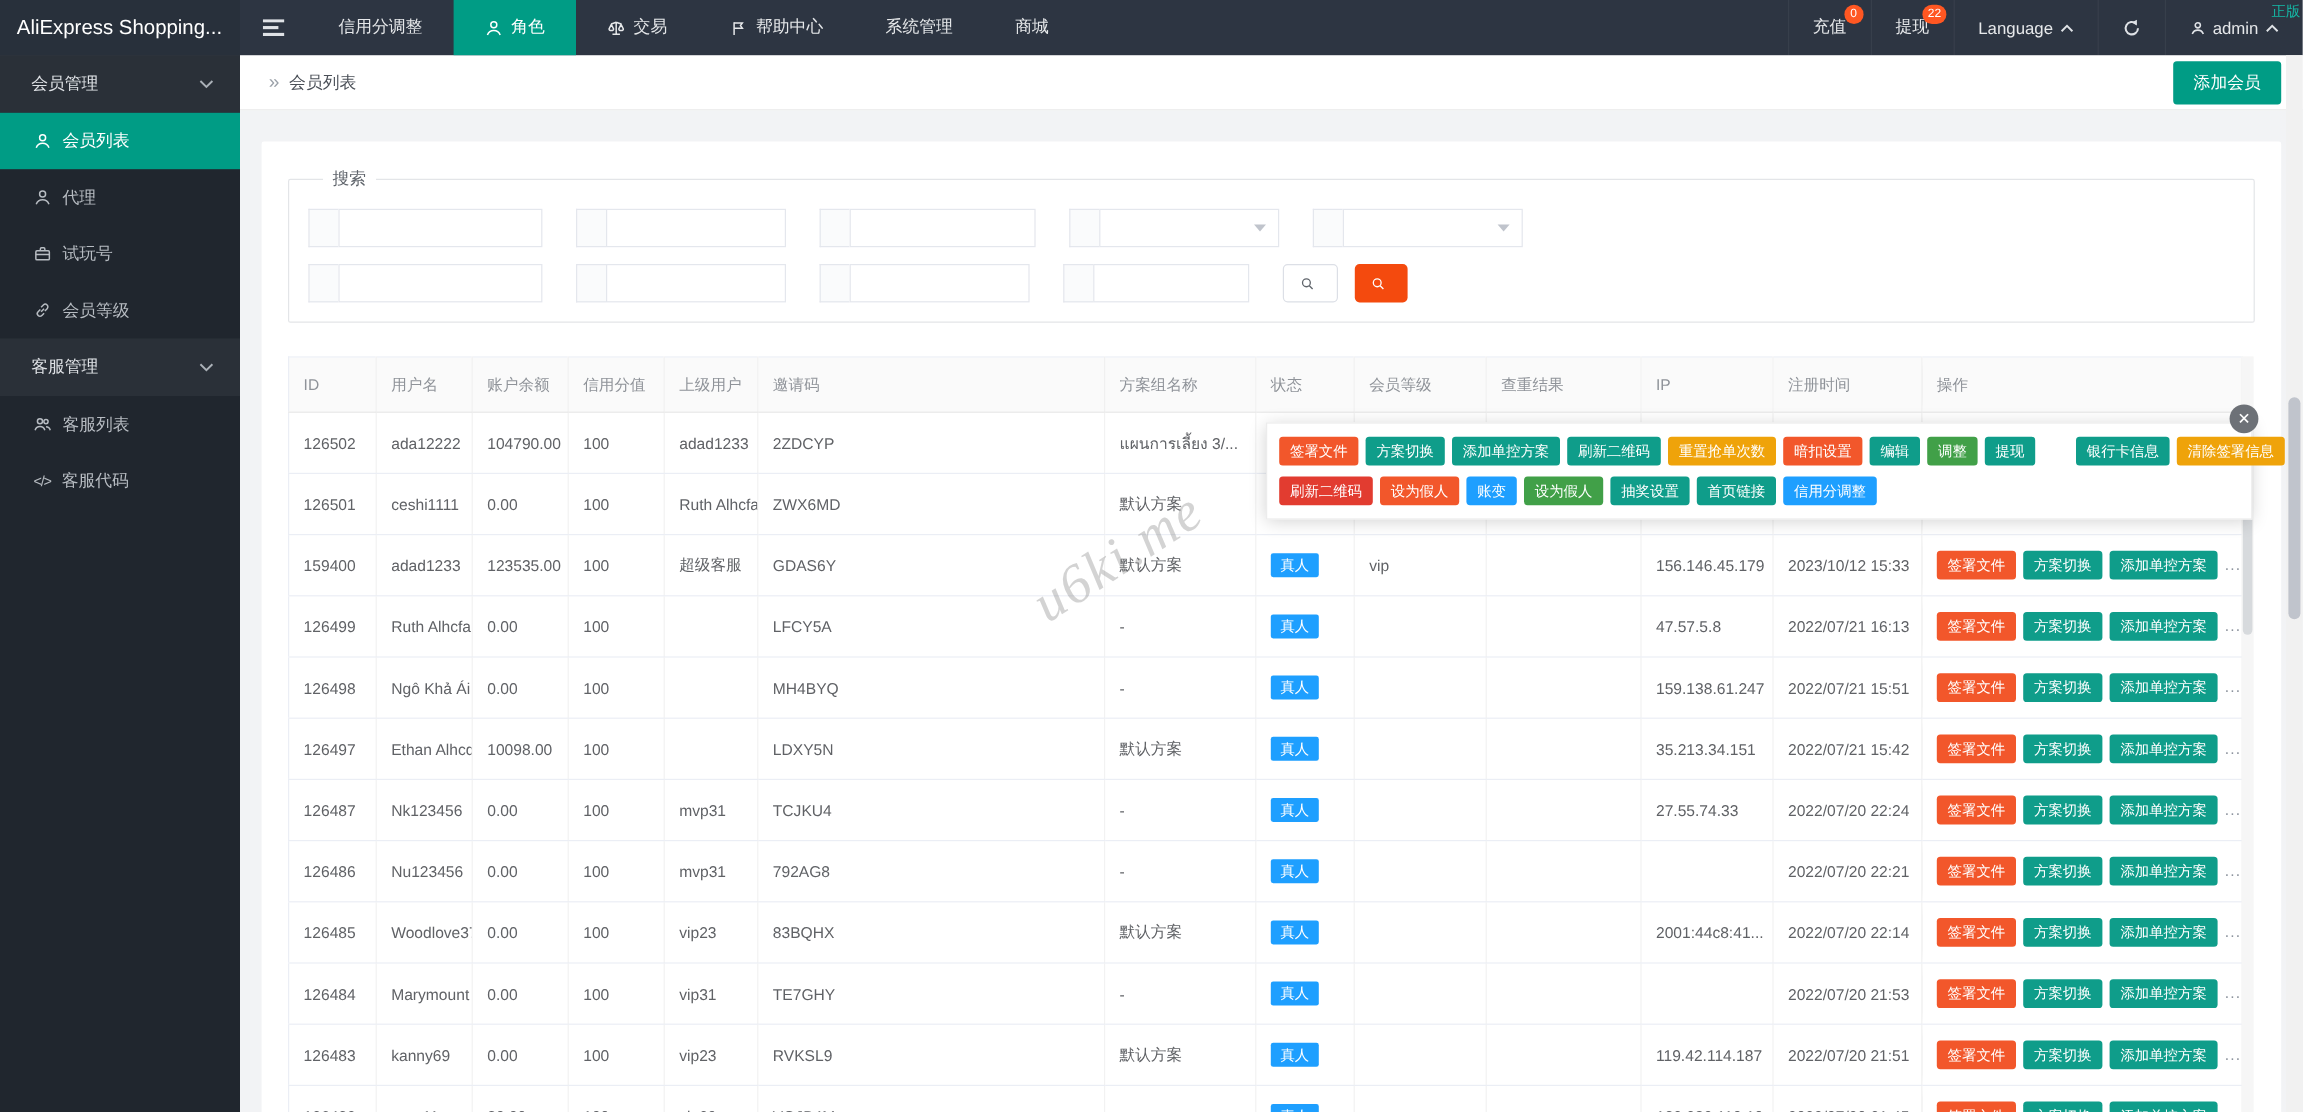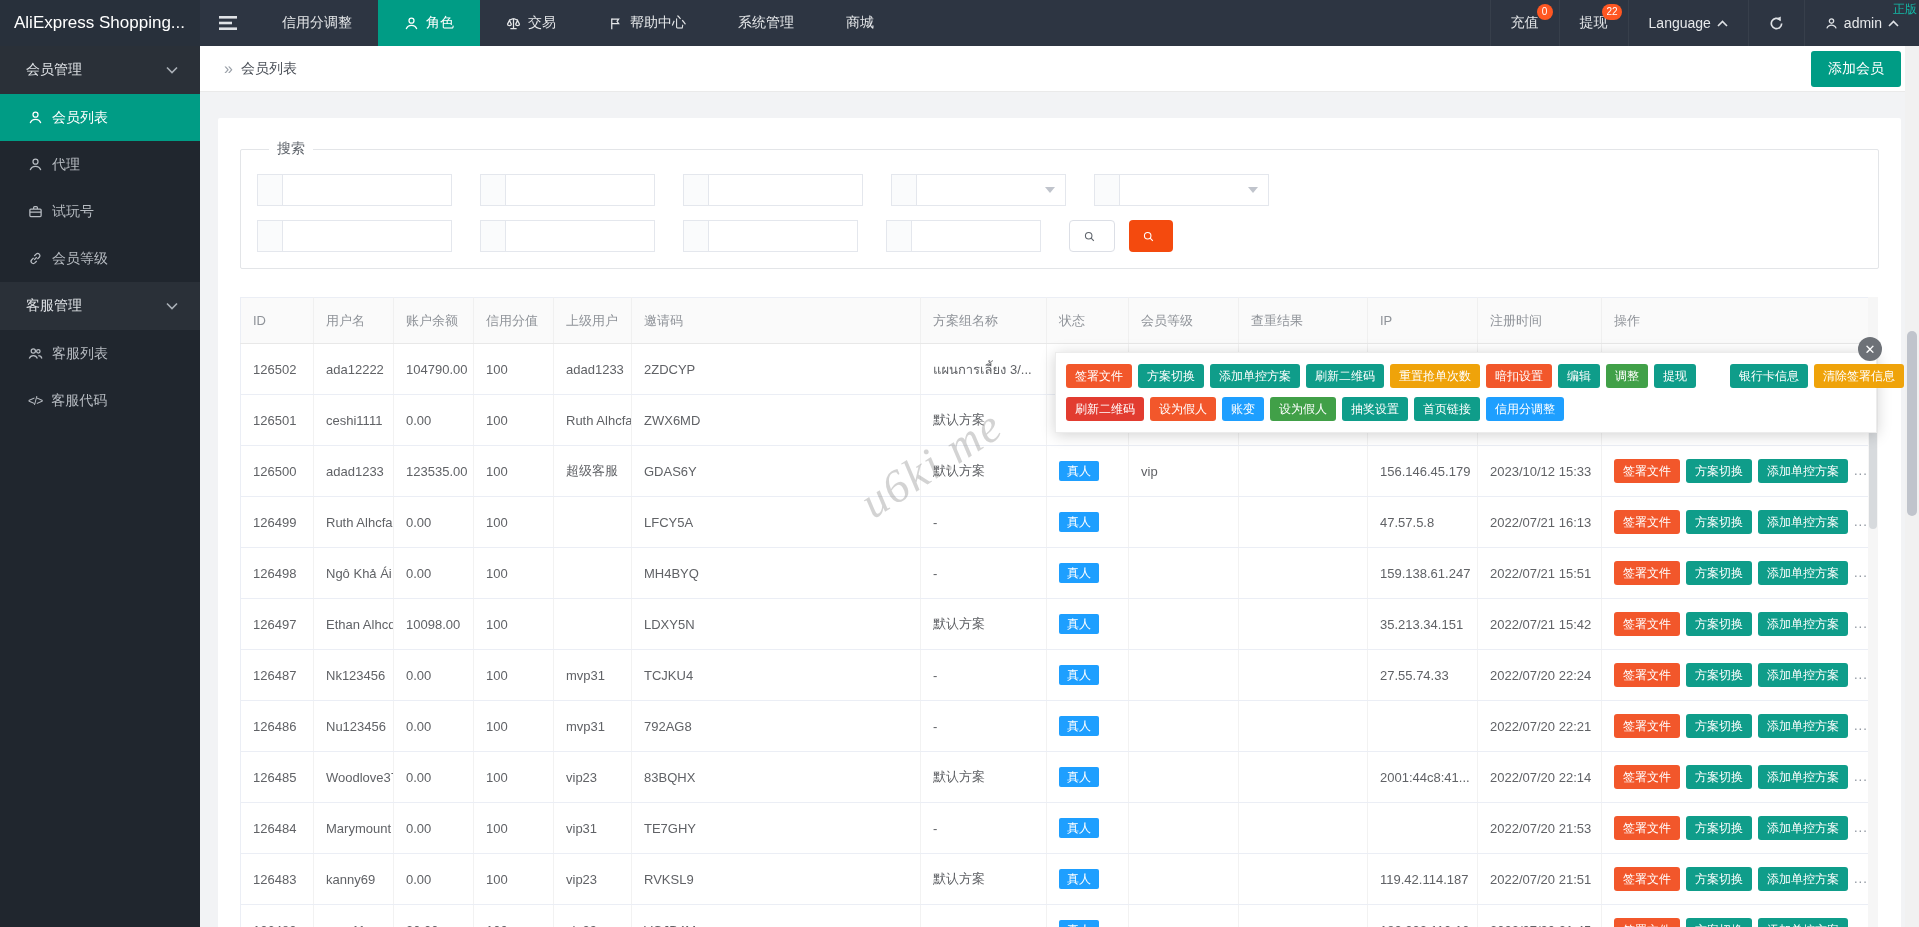--- a/index.html
+++ b/index.html
@@ -353,21 +353,21 @@
                     <td>ZWX6MD</td>
                     <td>默认方案</td>
                     <td><span class="tag-real">真人</span></td>
                     <td></td>
                     <td></td>
                     <td>104.234.20.54</td>
                     <td>2023/10/12 15:33</td>
                     <td class="op-cell"><button class="abtn" style="background: rgb(242, 87, 43);">签署文件</button><button class="abtn" style="background: rgb(15, 157, 138);">方案切换</button><button class="abtn" style="background: rgb(15, 157, 138);">添加单控方案</button><span class="more-dots">...</span></td>
                   </tr>
                   <tr>
-                    <td>126500</td>
+                    <td>159400</td>
                     <td>adad1233</td>
                     <td>123535.00</td>
                     <td>100</td>
                     <td>超级客服</td>
                     <td>GDAS6Y</td>
                     <td>默认方案</td>
                     <td><span class="tag-real">真人</span></td>
                     <td>vip</td>
                     <td></td>
                     <td>156.146.45.179</td>

